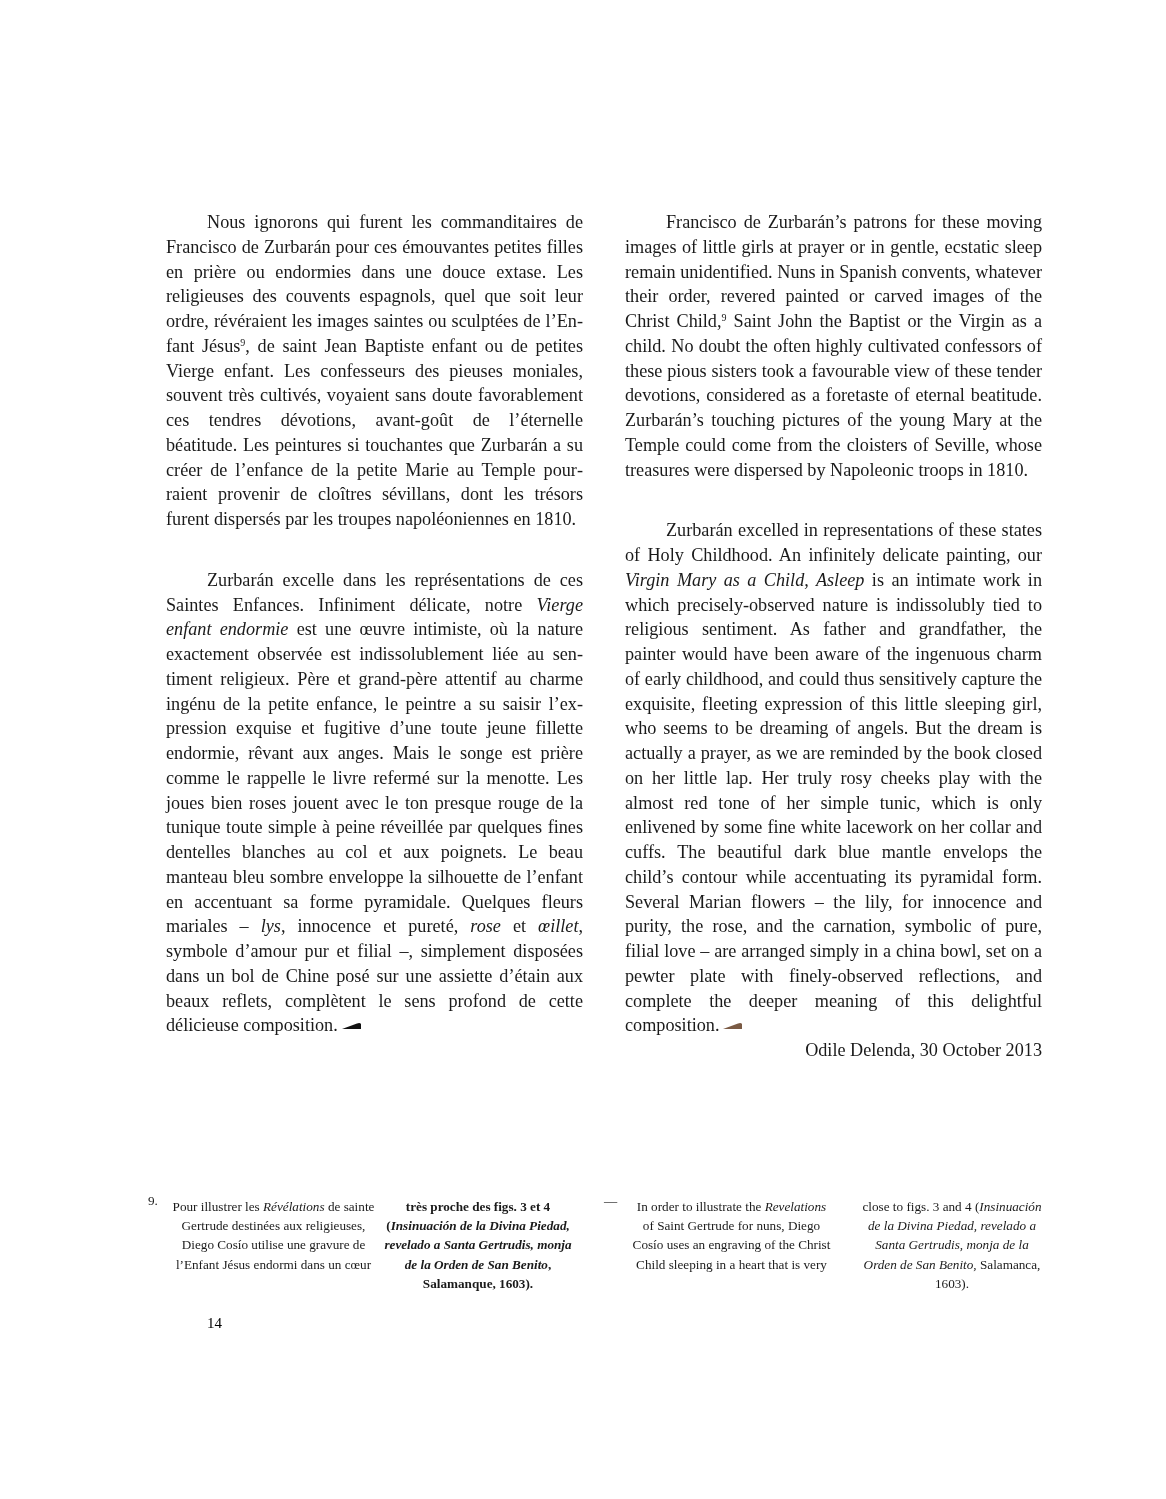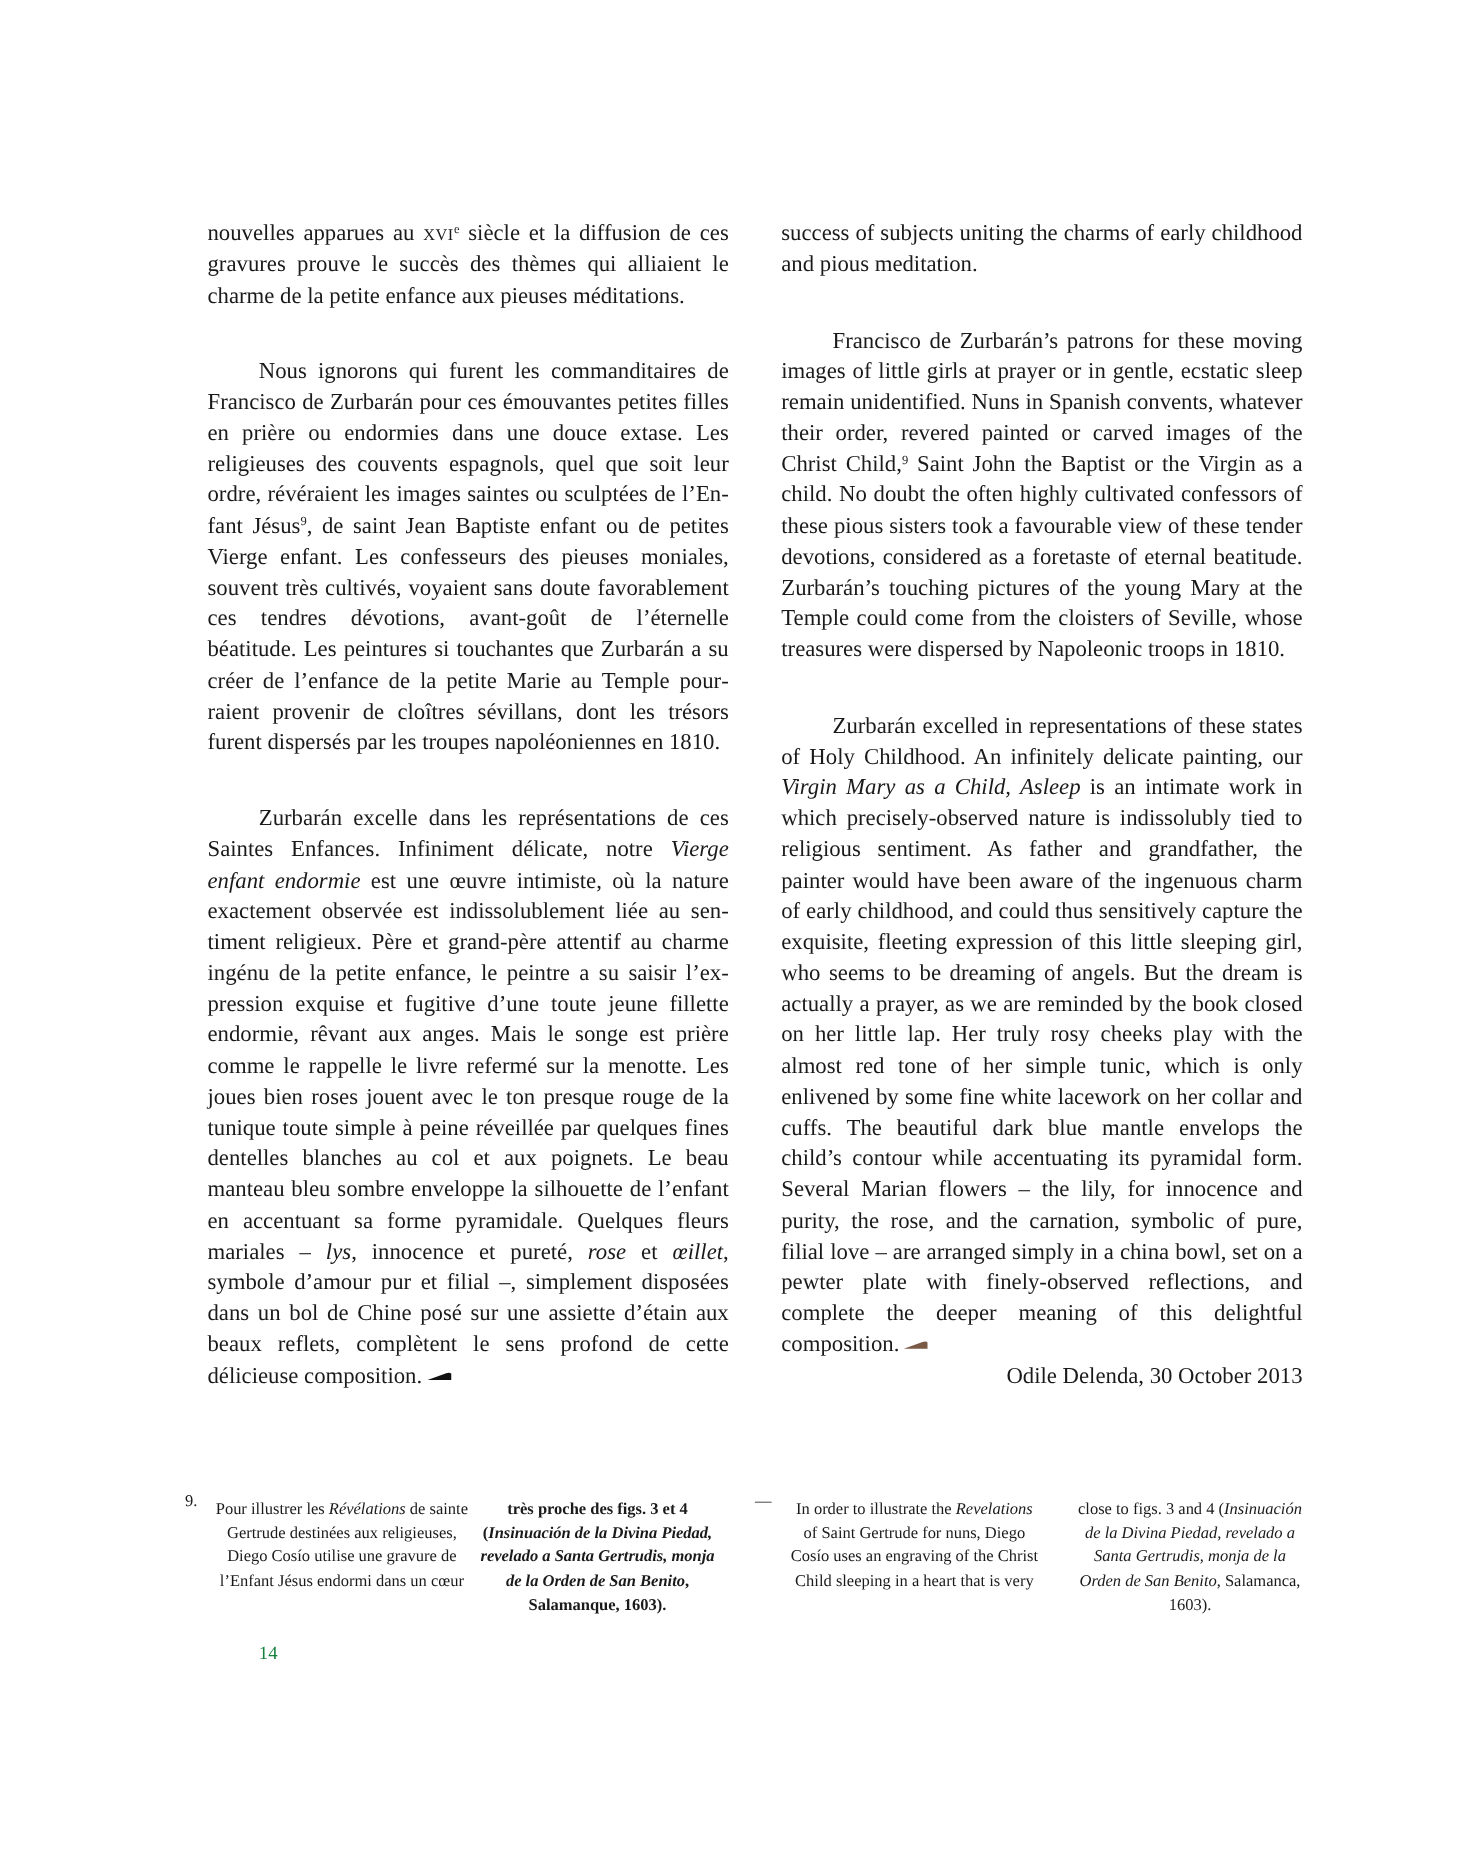--- a/index.html
+++ b/index.html
@@ -29,36 +29,34 @@
     }
     .fn p { margin: 6px; text-align: center; }
     .fn-num { position: absolute; left: -18px; }
     .fn1 { left: 166px; width: 215px; }
     .fn2 { left: 378px; width: 200px; font-weight: bold; }
     .fn3 { left: 624px; width: 215px; }
     .fn4 { left: 852px; width: 200px; }
     .fn-dash { position: absolute; left: -20px; }
     .page-number {
       position: absolute; left: 207px; top: 1315px;
-      font-size: 15px; color: #15803d;
+      font-size: 15px; color: #000000;
     }
   </style>
 </head>
 <body>
 
 <div class="col col-fr">
-  <p><span>nouvelles apparues au </span><span class="sc">xvi</span><span class="sup">e</span><span> siècle et la diffusion de ces gravures prouve le succès des thèmes qui alliaient le charme de la petite enfance aux pieuses méditations.</span></p>
   <p class="indent"><span>Nous ignorons qui furent les commanditaires de Francisco de Zurbarán pour ces émouvantes petites filles en prière ou endormies dans une douce extase. Les religieuses des couvents espagnols, quel que soit leur ordre, révéraient les images saintes ou sculptées de l’En­fant Jésus</span><span class="sup">9</span><span>, de saint Jean Baptiste enfant ou de petites Vierge enfant. Les confesseurs des pieuses moniales, souvent très cultivés, voyaient sans doute favorable­ment ces tendres dévotions, avant-goût de l’éternelle béatitude. Les peintures si touchantes que Zurbarán a su créer de l’enfance de la petite Marie au Temple pour­raient provenir de cloîtres sévillans, dont les trésors furent dispersés par les troupes napoléoniennes en 1810.</span></p>
   <p class="indent"><span>Zurbarán excelle dans les représentations de ces Saintes Enfances. Infiniment délicate, notre </span><em>Vierge enfant endormie</em><span> est une œuvre intimiste, où la nature exactement observée est indissolublement liée au sen­timent religieux. Père et grand-père attentif au charme ingénu de la petite enfance, le peintre a su saisir l’ex­pression exquise et fugitive d’une toute jeune fillette endormie, rêvant aux anges. Mais le songe est prière comme le rappelle le livre refermé sur la menotte. Les joues bien roses jouent avec le ton presque rouge de la tunique toute simple à peine réveillée par quelques fines dentelles blanches au col et aux poignets. Le beau manteau bleu sombre enveloppe la silhouette de l’enfant en accentuant sa forme pyramidale. Quelques fleurs mariales – </span><em>lys</em><span>, innocence et pureté, </span><em>rose</em><span> et </span><em>œillet</em><span>, symbole d’amour pur et filial –, simplement disposées dans un bol de Chine posé sur une assiette d’étain aux beaux reflets, complètent le sens profond de cette délicieuse composition.</span><span class="end-mark"><svg width="20" height="8" viewBox="0 0 20 8">
           <path d="M0 7 L15 1.5 Q18 0.5 19 2 L19 7 Z" fill="#111111"></path>
         </svg></span></p>
 </div>
 
 <div class="col col-en">
-  <p>success of subjects uniting the charms of early child­hood and pious meditation.</p>
   <p class="indent"><span>Francisco de Zurbarán’s patrons for these mov­ing images of little girls at prayer or in gentle, ecstatic sleep remain unidentified. Nuns in Spanish convents, whatever their order, revered painted or carved images of the Christ Child,</span><span class="sup">9</span><span> Saint John the Baptist or the Vir­gin as a child. No doubt the often highly cultivated confessors of these pious sisters took a favourable view of these tender devotions, considered as a foretaste of eternal beatitude. Zurbarán’s touching pictures of the young Mary at the Temple could come from the cloisters of Seville, whose treasures were dispersed by Napoleonic troops in 1810.</span></p>
   <p class="indent"><span>Zurbarán excelled in representations of these states of Holy Childhood. An infinitely delicate paint­ing, our </span><em>Virgin Mary as a Child, Asleep</em><span> is an intimate work in which precisely-observed nature is indissolubly tied to religious sentiment. As father and grandfather, the painter would have been aware of the ingenuous charm of early childhood, and could thus sensitively capture the exquisite, fleeting expression of this lit­tle sleeping girl, who seems to be dreaming of angels. But the dream is actually a prayer, as we are reminded by the book closed on her little lap. Her truly rosy cheeks play with the almost red tone of her simple tunic, which is only enlivened by some fine white lace­work on her collar and cuffs. The beautiful dark blue mantle envelops the child’s contour while accentuating its pyramidal form. Several Marian flowers – the lily, for innocence and purity, the rose, and the carnation, symbolic of pure, filial love – are arranged simply in a china bowl, set on a pewter plate with finely-observed reflections, and complete the deeper meaning of this delightful composition.</span><span class="end-mark"><svg width="20" height="8" viewBox="0 0 20 8">
           <path d="M0 7 L15 1.5 Q18 0.5 19 2 L19 7 Z" fill="#7a5a44"></path>
         </svg></span></p>
   <p class="signature">Odile Delenda, 30 October 2013</p>
 </div>
 
 <div class="fn fn1">
   <span class="fn-num">9.</span>
   <p><span>Pour illustrer les </span><em>Révélations</em><span> de sainte Gertrude destinées aux religieuses, Diego Cosío utilise une gravure de l’Enfant Jésus endormi dans un cœur</span></p>

